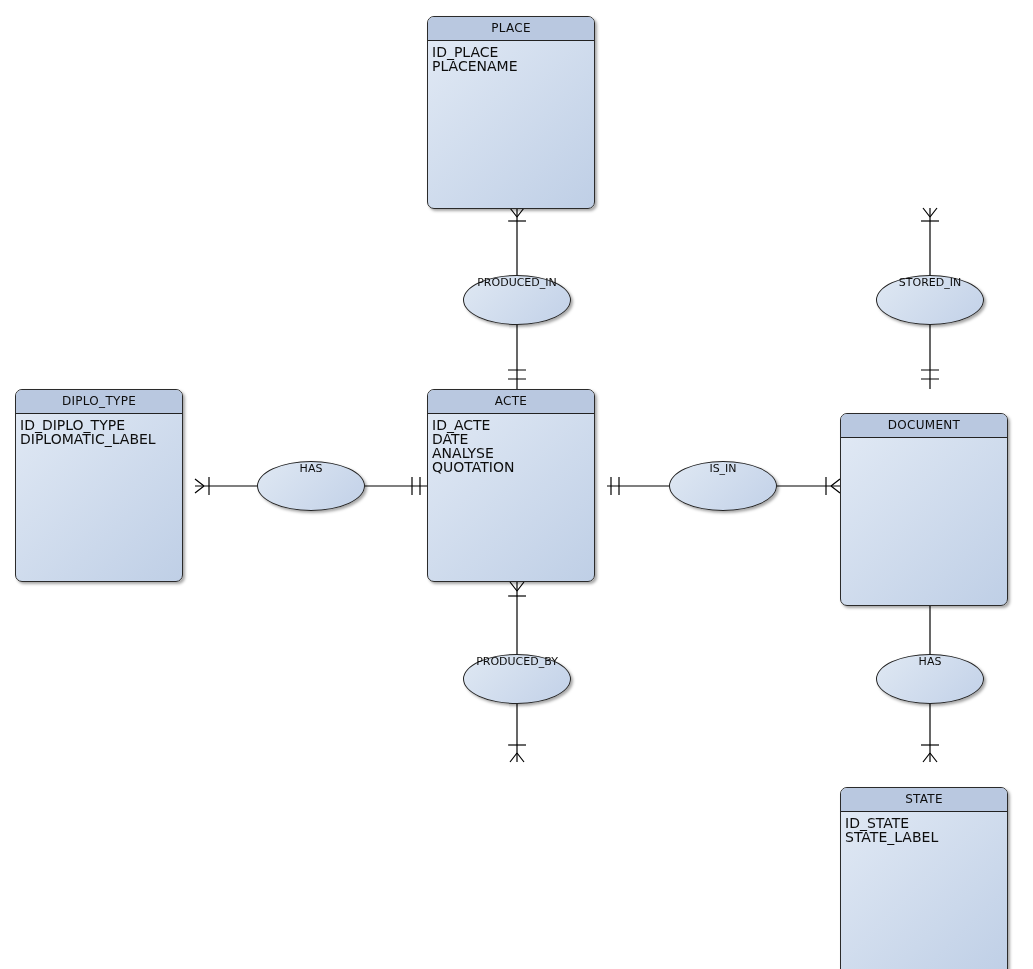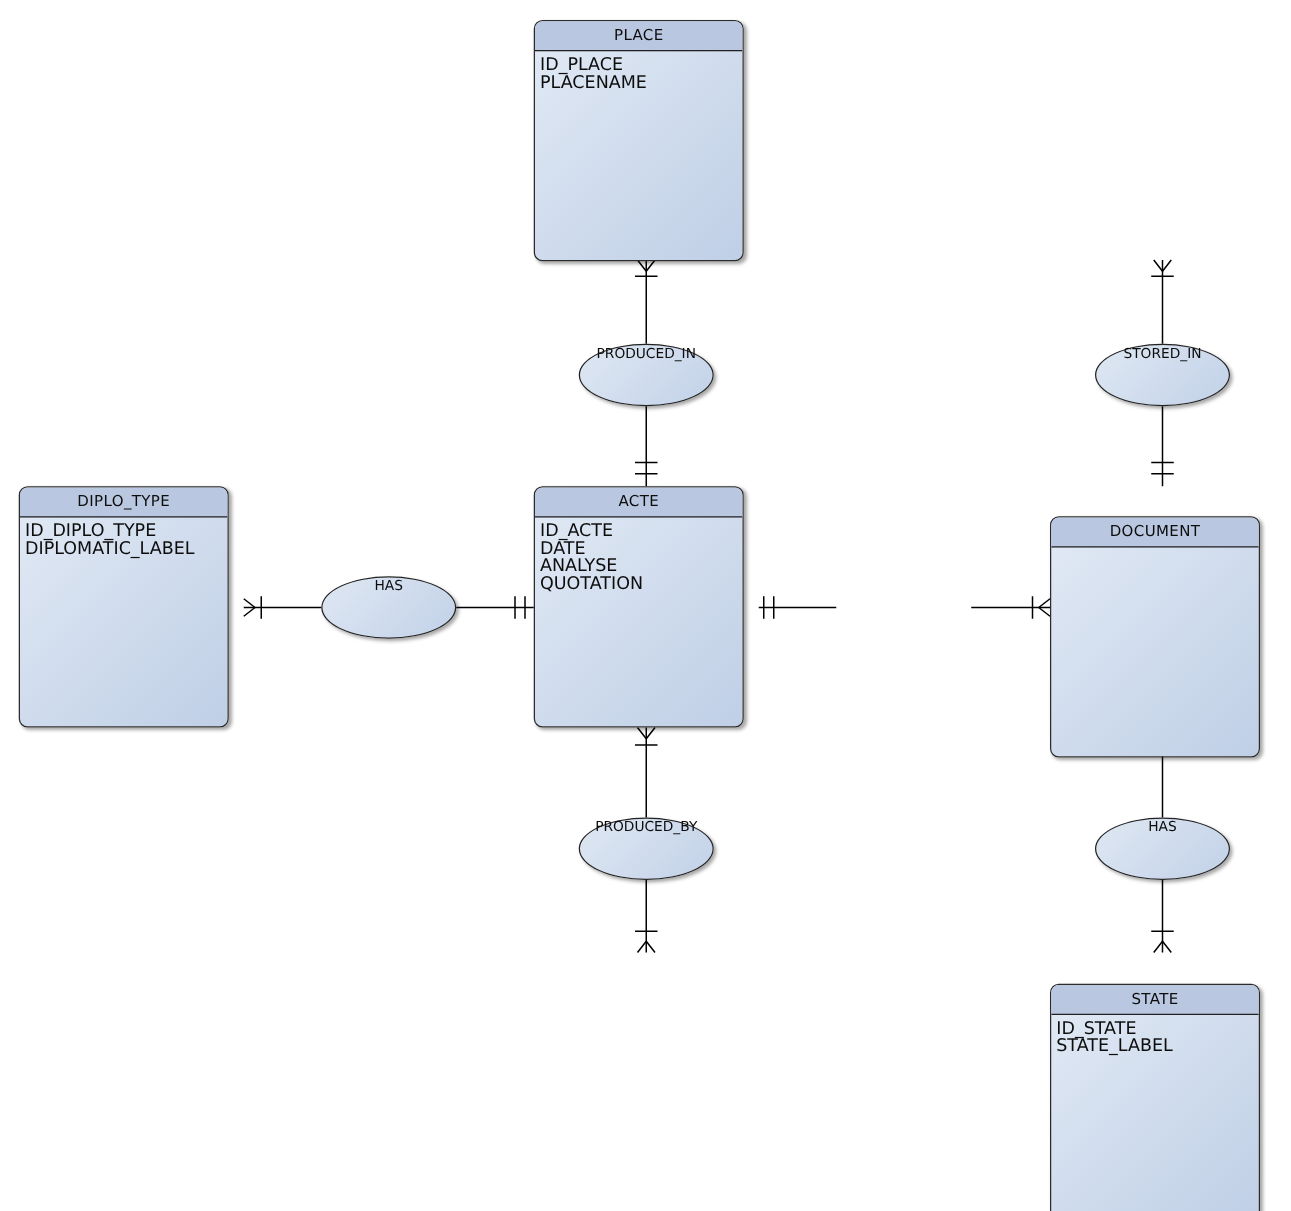--- a/index.html
+++ b/index.html
@@ -178,20 +178,23 @@
   </div>
 
   <div class="rel" style="left:876px; top:275px;">
     <span>STORED_IN</span>
   </div>
 
   <div class="rel" style="left:257px; top:461px;">
     <span>HAS</span>
   </div>
 
+  <div class="rel" style="left:669px; top:461px;">
+    <span>IS_IN</span>
+  </div>
 
   <div class="rel" style="left:463px; top:654px;">
     <span>PRODUCED_BY</span>
   </div>
 
   <div class="rel" style="left:876px; top:654px;">
     <span>HAS</span>
   </div>
 
 </div>

